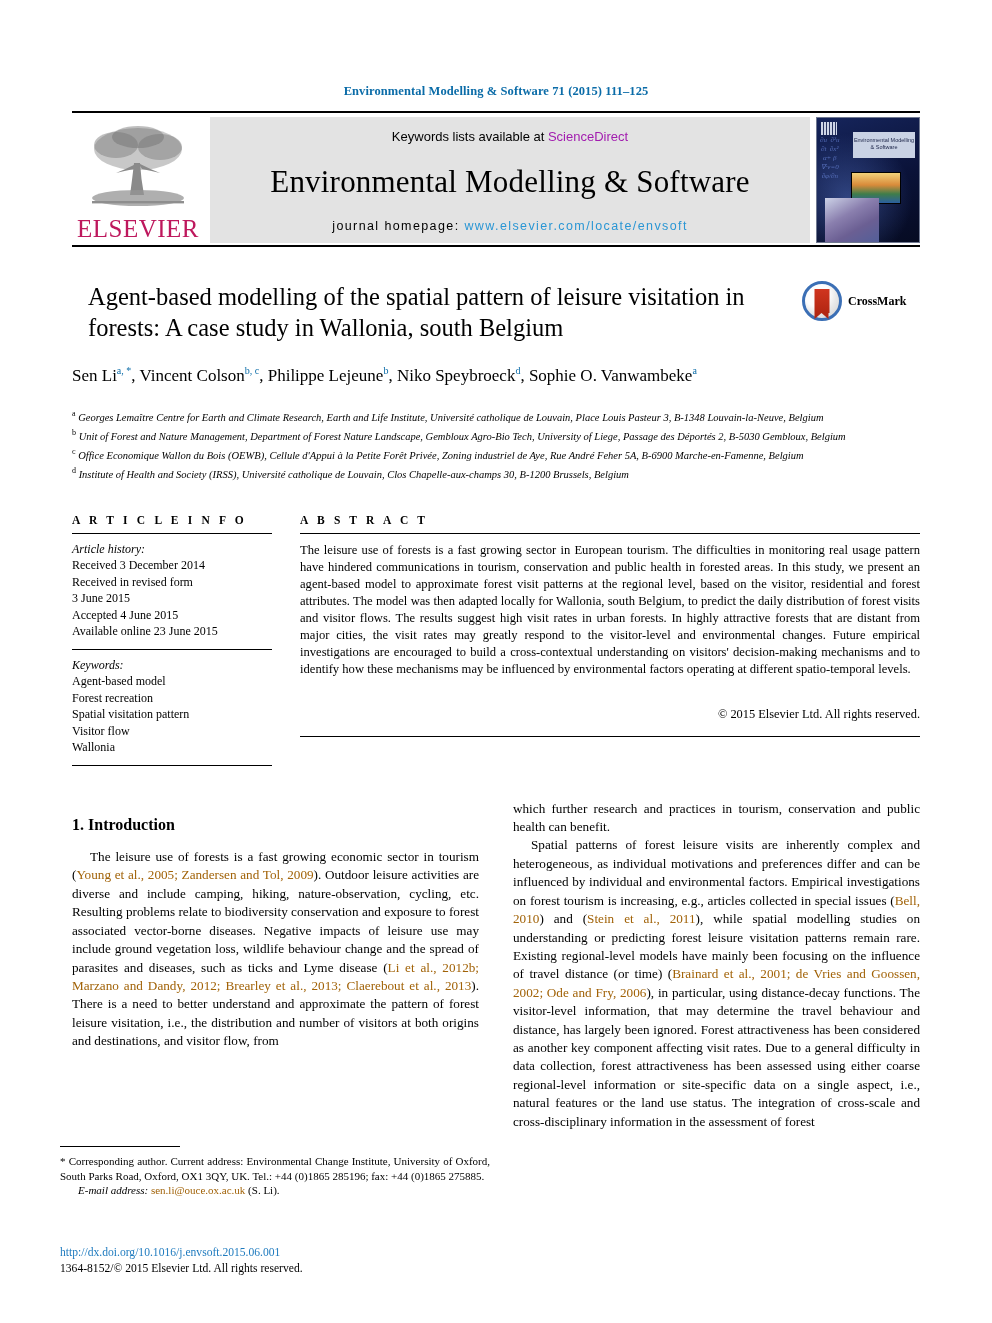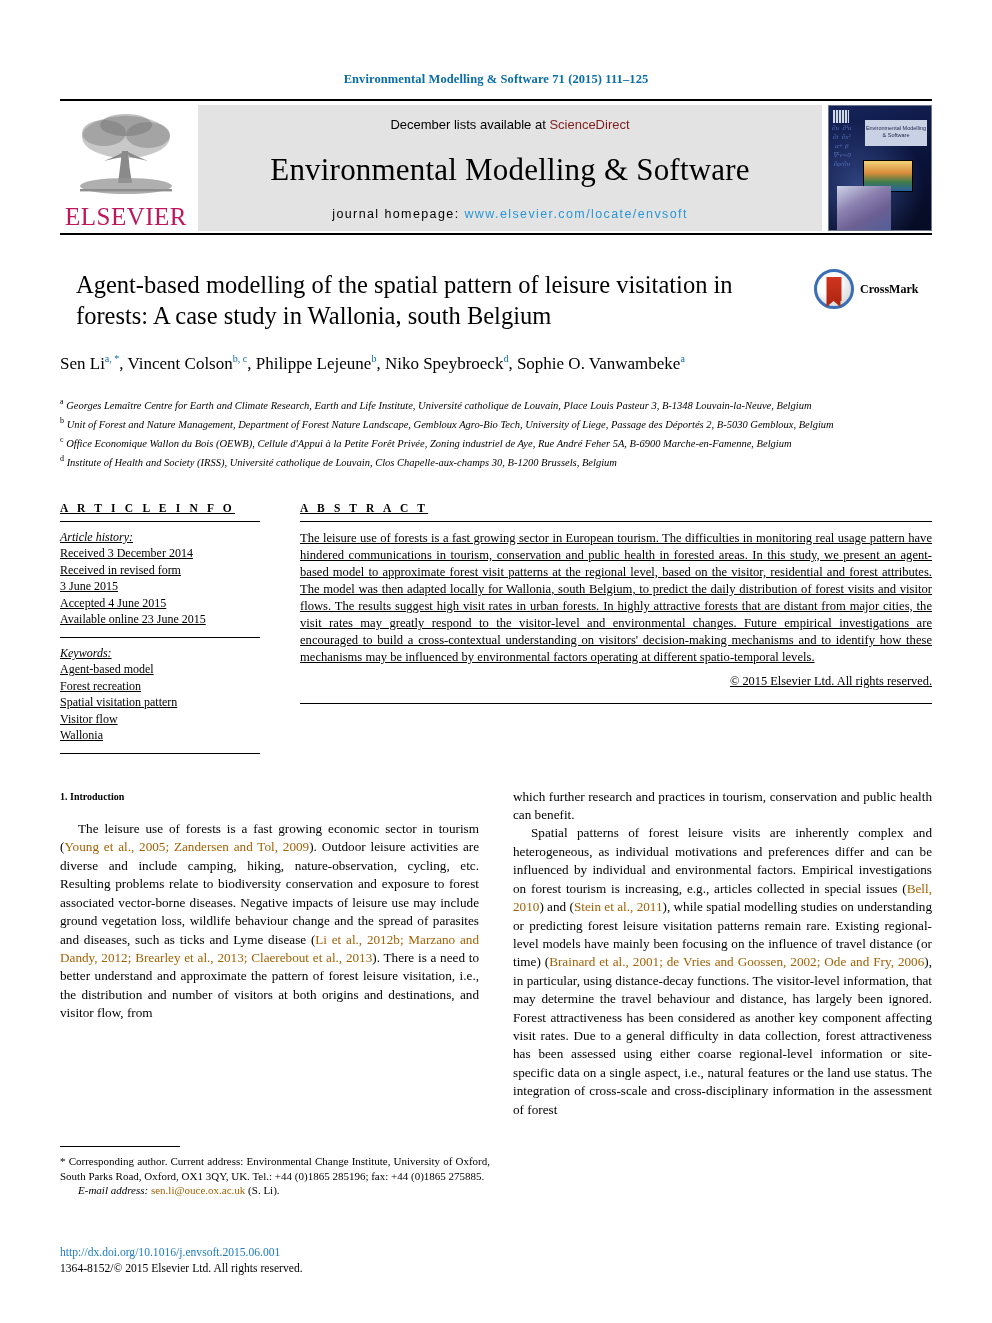--- a/index.html
+++ b/index.html
@@ -12,21 +12,21 @@
     height: 1323px;
     font-family: "Liberation Serif", "DejaVu Serif", serif;
     color: #000000;
     position: relative;
     overflow: hidden;
   }
   .page {
     position: relative;
     width: 992px;
     height: 1054px;
-    padding: 0;
+    padding: 12px;
     box-sizing: border-box;
   }
 
   
   .running-head {
     text-align: center;
     color: #0b6ca8;
     font-weight: bold;
     font-size: 12.5px;
     padding-top: 72px;
@@ -70,21 +70,21 @@
     flex-direction: column;
     align-items: center;
     justify-content: space-between;
     padding: 12px 0 10px 0;
     box-sizing: border-box;
   }
   .contents-line {
     font-size: 13px;
     font-family: "Liberation Sans", sans-serif;
   }
-  .sciencedirect { color: #7f1d1d; }
+  .sciencedirect { color: #a21caf; }
   .journal-title {
     font-size: 31px;
     font-family: "Liberation Serif", serif;
     letter-spacing: .2px;
   }
   .homepage-line {
     font-size: 12.5px;
     font-family: "Liberation Sans", sans-serif;
     letter-spacing: 1.4px;
   }
@@ -187,22 +187,21 @@
     line-height: 15.5px;
     font-style: italic;
   }
   .affiliations p { margin: 0; }
   .affiliations sup { font-style: normal; font-size: 8px; }
 
   
   .info-abstract {
     margin: 32px 60px 0 60px;
     display: flex;
-    gap: 40px;
-    text-decoration: underline;
+    gap: 28px;
   }
   .col-info { flex: 0 0 200px; }
   .col-abstract { flex: 1 1 auto; }
   .sec-head {
     font-size: 11.5px;
     font-weight: bold;
     letter-spacing: 3.2px;
     font-family: "Liberation Serif", serif;
     margin-bottom: 7px;
   }
@@ -215,42 +214,42 @@
   .info-block .lbl { font-style: italic; }
   .abstract-body {
     font-size: 12.6px;
     line-height: 17px;
     text-align: justify;
     padding-top: 8px;
   }
   .copyright {
     text-align: right;
     font-size: 12.4px;
-    margin-top: 8px;
+    margin-top: 29px;
   }
   .abs-bottom-rule {
     border-top: 1.7px solid #000;
     margin-top: 14px;
   }
   .info-bottom-rule { border-top: 1.7px solid #000; }
 
   
   .body-cols {
     margin: 34px 60px 0 60px;
     display: flex;
     gap: 34px;
     font-size: 13.2px;
     line-height: 18.4px;
     text-align: justify;
   }
   .body-col { flex: 1 1 0; position: relative; }
   .h2 {
-    font-size: 10px;
+    font-size: 16px;
     font-weight: bold;
-    margin: 0 0 14px 0;
+    margin: 16px 0 14px 0;
   }
   .body-col p { margin: 0; text-indent: 18px; }
   .body-col p.noindent { text-indent: 0; }
   a.cite, .cite { color: #a16207; text-decoration: none; }
 
   
   .footnote {
     position: absolute;
     left: 60px;
     top: 1146px;
@@ -296,21 +295,21 @@
           <path d="M52 40 q12 6 22 10 q-8 -2 -18 -4 z" fill="#8a8a8a"></path>
           <ellipse cx="52" cy="75" rx="46" ry="8" fill="#949494" opacity="0.75"></ellipse>
           <rect x="6" y="78" width="92" height="2.4" fill="#8e8e8e"></rect>
         </g>
       </svg>
       <div class="elsevier-word">ELSEVIER</div>
     </div>
 
     <div class="journal-banner">
       <div class="contents-line">
-        <span>December lists available at </span><span class="sciencedirect">ScienceDirect</span>
+        <span>Keywords lists available at </span><span class="sciencedirect">ScienceDirect</span>
       </div>
       <div class="journal-title">Environmental Modelling &amp; Software</div>
       <div class="homepage-line">
         <span>journal homepage: </span><span class="url">www.elsevier.com/locate/envsoft</span>
       </div>
     </div>
 
     <div class="cover-thumb">
       <div class="cover-bg"></div>
       <div class="cover-eq">∂u  ∂²u

